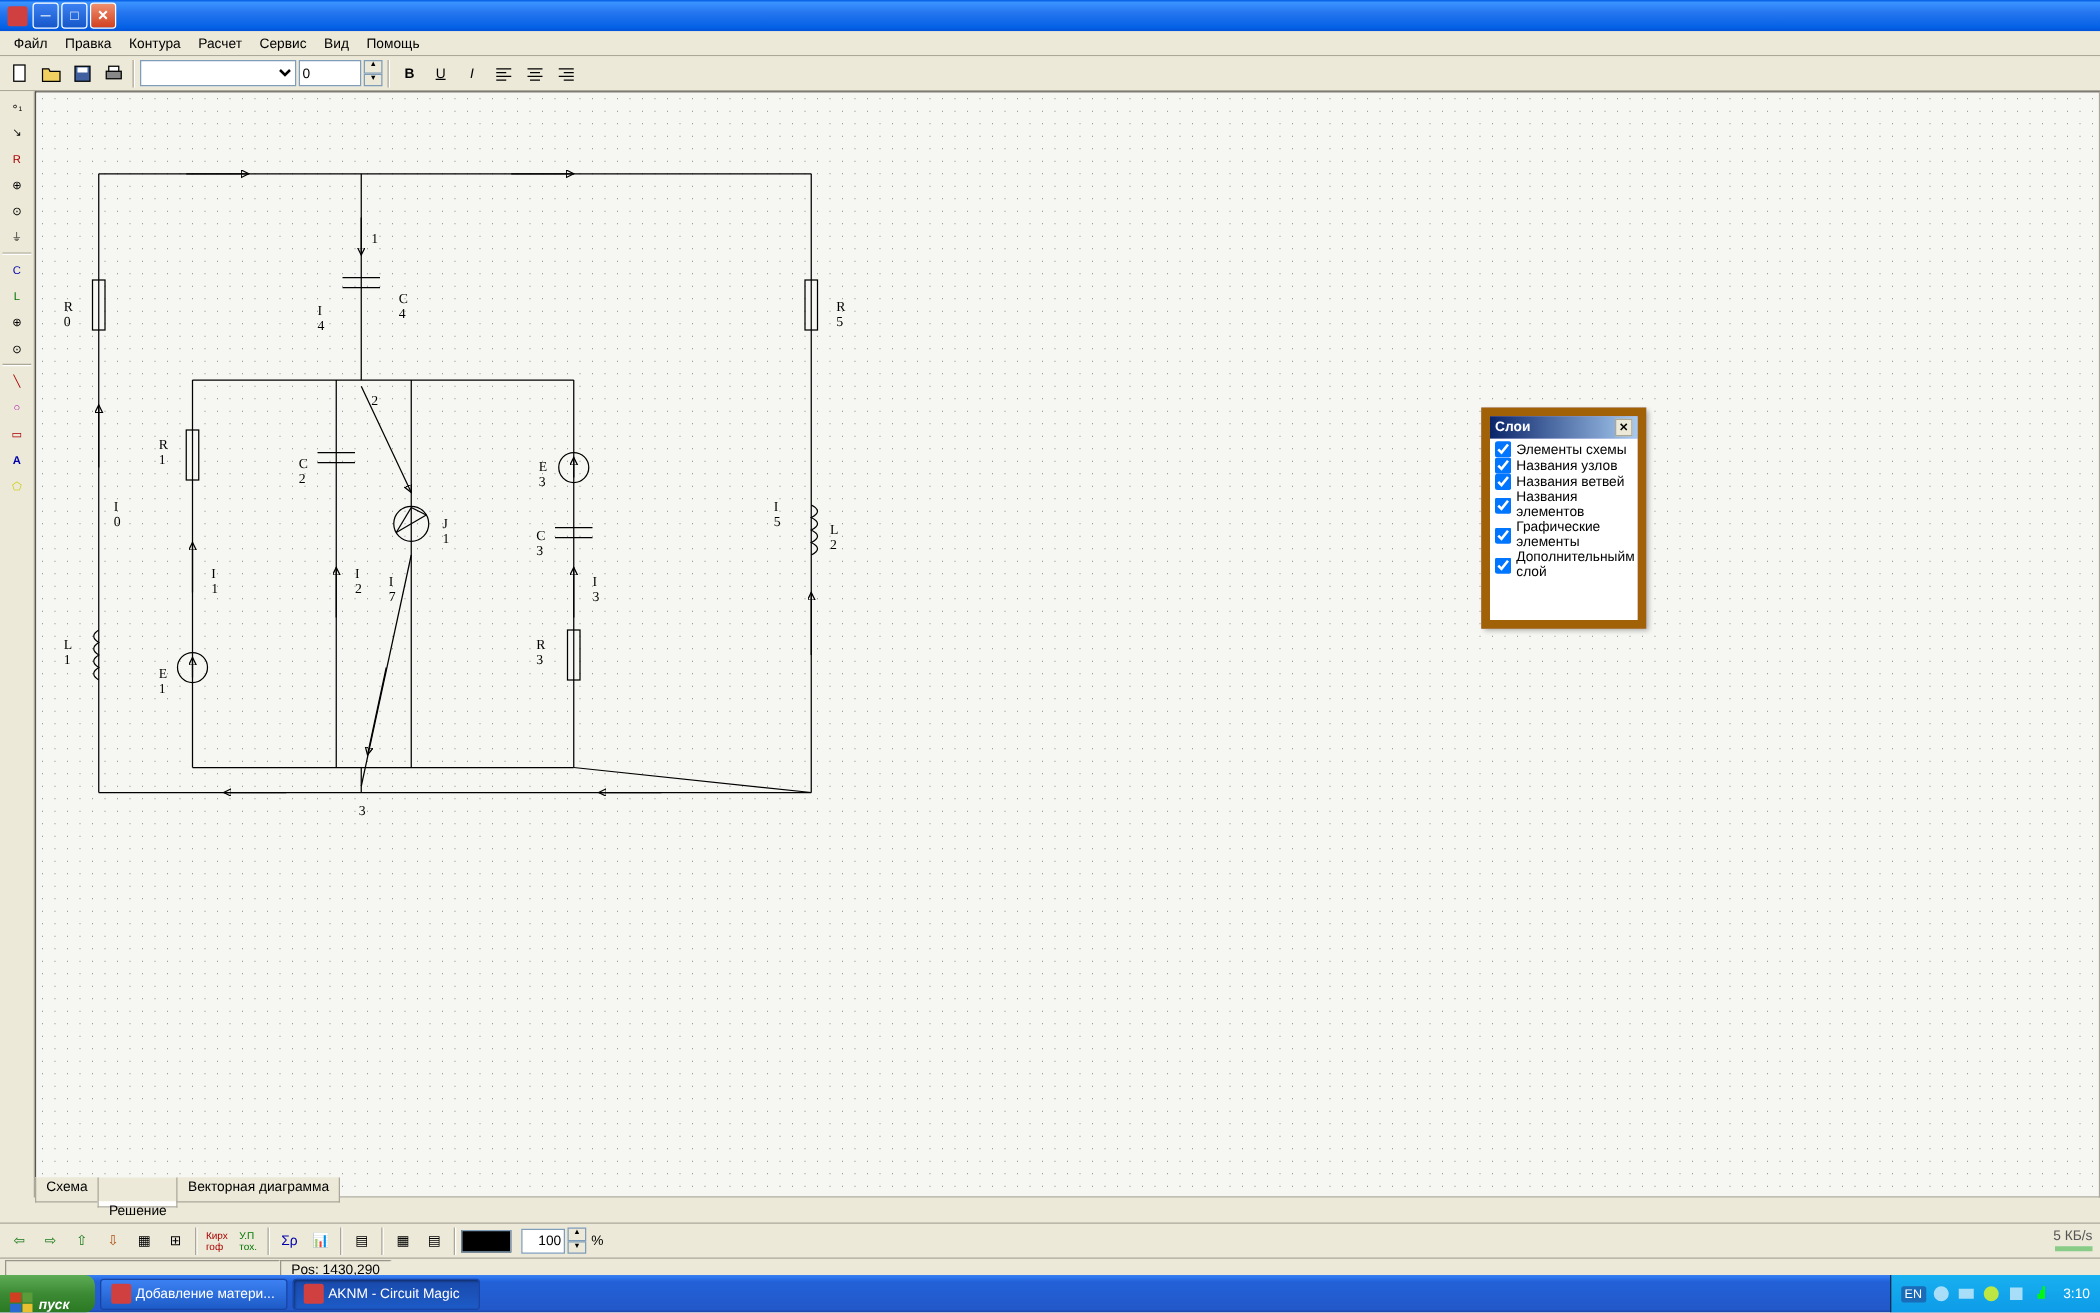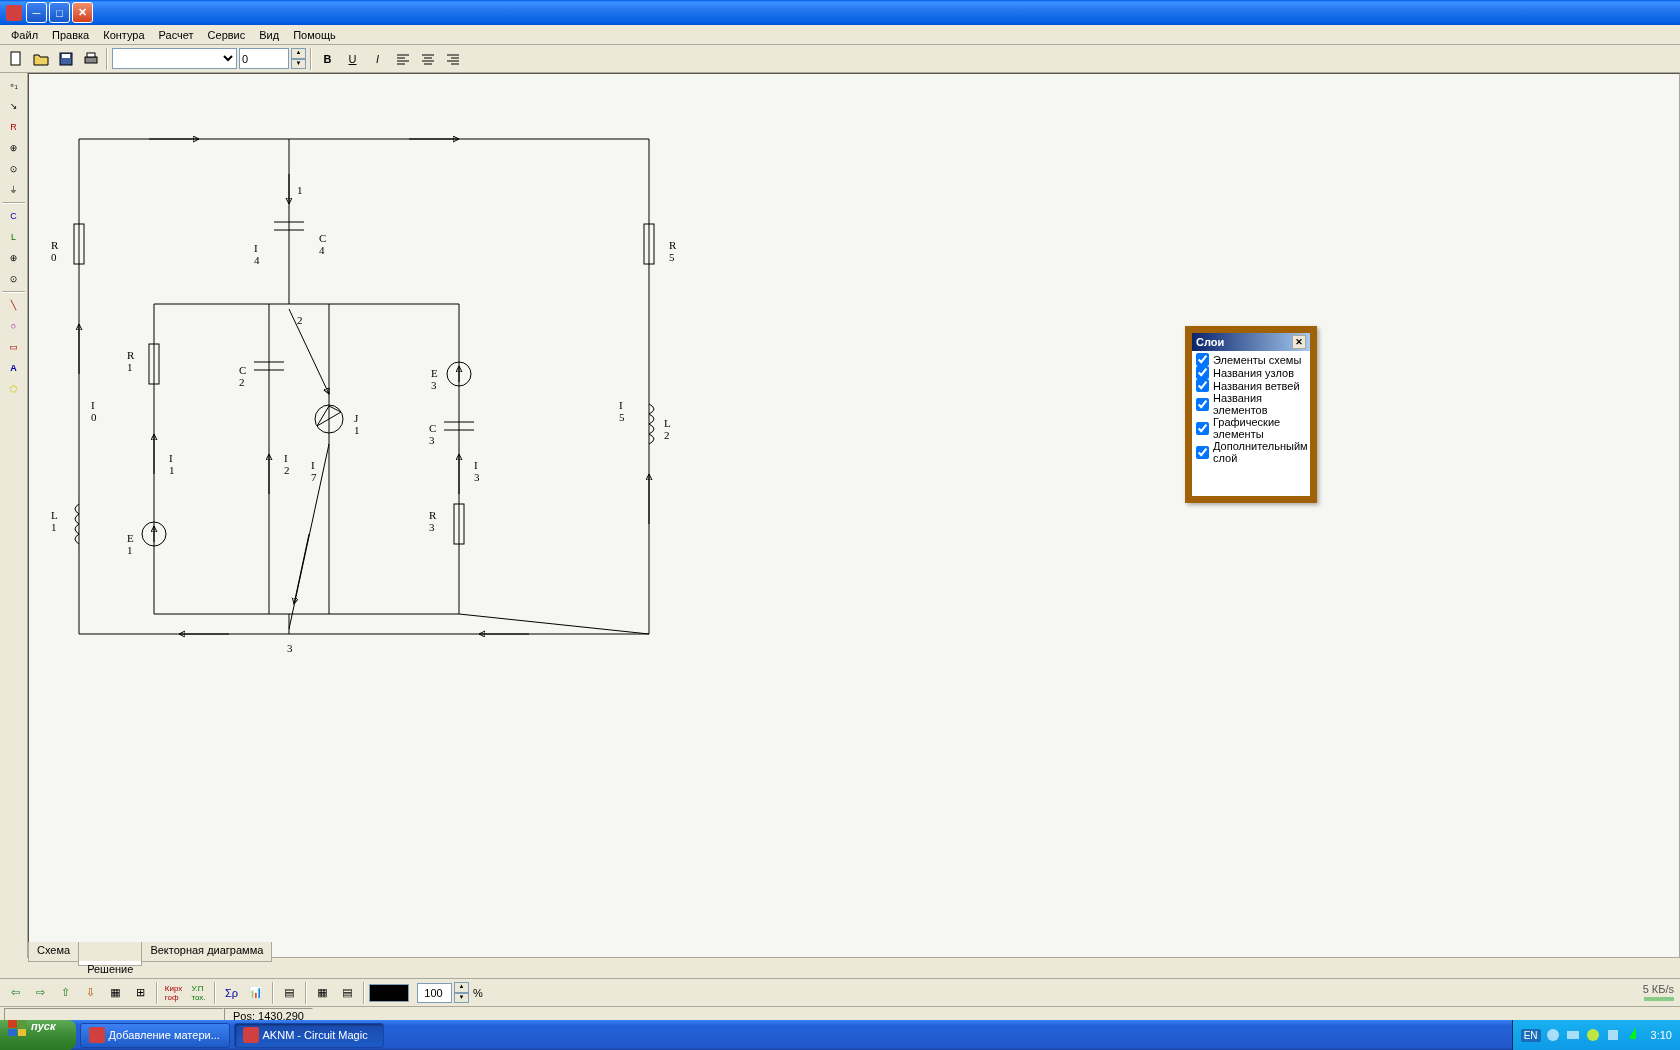--- a/index.html
+++ b/index.html
@@ -43,30 +43,30 @@
 .circuit text { font-size: 11px; fill: #000; font-family: Tahoma; }
 
 
 .doc-tabs { position: absolute; left: 28px; top: 942px; height: 20px; display: flex; background: #ece9d8; }
 .doc-tab { padding: 2px 8px; border: 1px solid #aca899; border-top: none; background: #ece9d8; cursor: pointer; margin-right: -1px; }
 .doc-tab.active { background: #fff; margin-top: 19px; }
 
 
 .bottom-toolbar { position: absolute; left: 0; top: 978px; right: 0; height: 28px; background: #ece9d8; border-top: 1px solid #aca899; display: flex; align-items: center; padding: 0 4px; gap: 2px; }
 .color-swatch { width: 40px; height: 18px; background: #000; border: 1px solid #7f9db9; }
-.zoom-input { width: 35px; height: 20px; border: 1px solid #7f9db9; background: white; text-align: center; padding-right: 2px; }
+.zoom-input { width: 35px; height: 20px; border: 1px solid #7f9db9; background: white; text-align: right; padding-right: 2px; }
 
 
 .statusbar { position: absolute; left: 0; top: 1006px; right: 0; height: 20px; background: #ece9d8; border-top: 1px solid #aca899; display: flex; align-items: flex-end; padding: 0 4px; }
 .statusbar .cell { border: 1px inset #ece9d8; padding: 1px 8px; height: 18px; }
 .statusbar .cell:first-child { width: 220px; }
 
 
 .taskbar { position: absolute; left: 0; bottom: 0; right: 0; height: 30px; background: linear-gradient(to bottom, #3c81f3 0%, #2b71e9 9%, #2361d8 18%, #2258c9 92%, #1941a5 100%); display: flex; align-items: center; }
-.start-btn { height: 30px; padding: 0 20px 0 8px; background: linear-gradient(to bottom, #5eac56 0%, #3c8a34 50%, #2a7822 100%); border-radius: 0 8px 8px 0; color: white; font-weight: bold; font-style: italic; font-size: 17px; display: flex; align-items: flex-start; cursor: pointer; }
+.start-btn { height: 30px; padding: 0 20px 0 8px; background: linear-gradient(to bottom, #5eac56 0%, #3c8a34 50%, #2a7822 100%); border-radius: 0 8px 8px 0; color: white; font-weight: bold; font-style: italic; font-size: 17px; display: flex; align-items: flex-end; cursor: pointer; }
 .start-btn .win-logo { width: 18px; height: 16px; margin-right: 5px; display: grid; grid-template-columns: 1fr 1fr; gap: 1px; }
 .start-btn .win-logo div:nth-child(1) { background: #d04020; }
 .start-btn .win-logo div:nth-child(2) { background: #5a9c3a; }
 .start-btn .win-logo div:nth-child(3) { background: #2a6ad0; }
 .start-btn .win-logo div:nth-child(4) { background: #e8c030; }
 .task-item { height: 25px; margin: 0 0 0 4px; padding: 0 8px; background: linear-gradient(to bottom, #3c81f3, #1d5bc7); border: 1px solid #1845a5; border-radius: 3px; color: white; display: flex; align-items: center; cursor: pointer; min-width: 150px; font-size: 11px; }
 .task-item.active { background: linear-gradient(to bottom, #1a4aac, #1d5bc7); box-shadow: inset 1px 1px 2px rgba(0,0,0,0.4); align-items: center; }
 .task-item .ti-icon { width: 16px; height: 16px; margin-right: 4px; background: #d04040; border-radius: 2px; }
 .tray { margin-left: auto; height: 30px; background: linear-gradient(to bottom, #18b0f0 0%, #0d9be8 100%); border-left: 1px solid #092e51; display: flex; align-items: center; padding: 0 8px; gap: 4px; color: white; }
 .tray .tray-icon { width: 16px; height: 16px; opacity: 0.9; }

